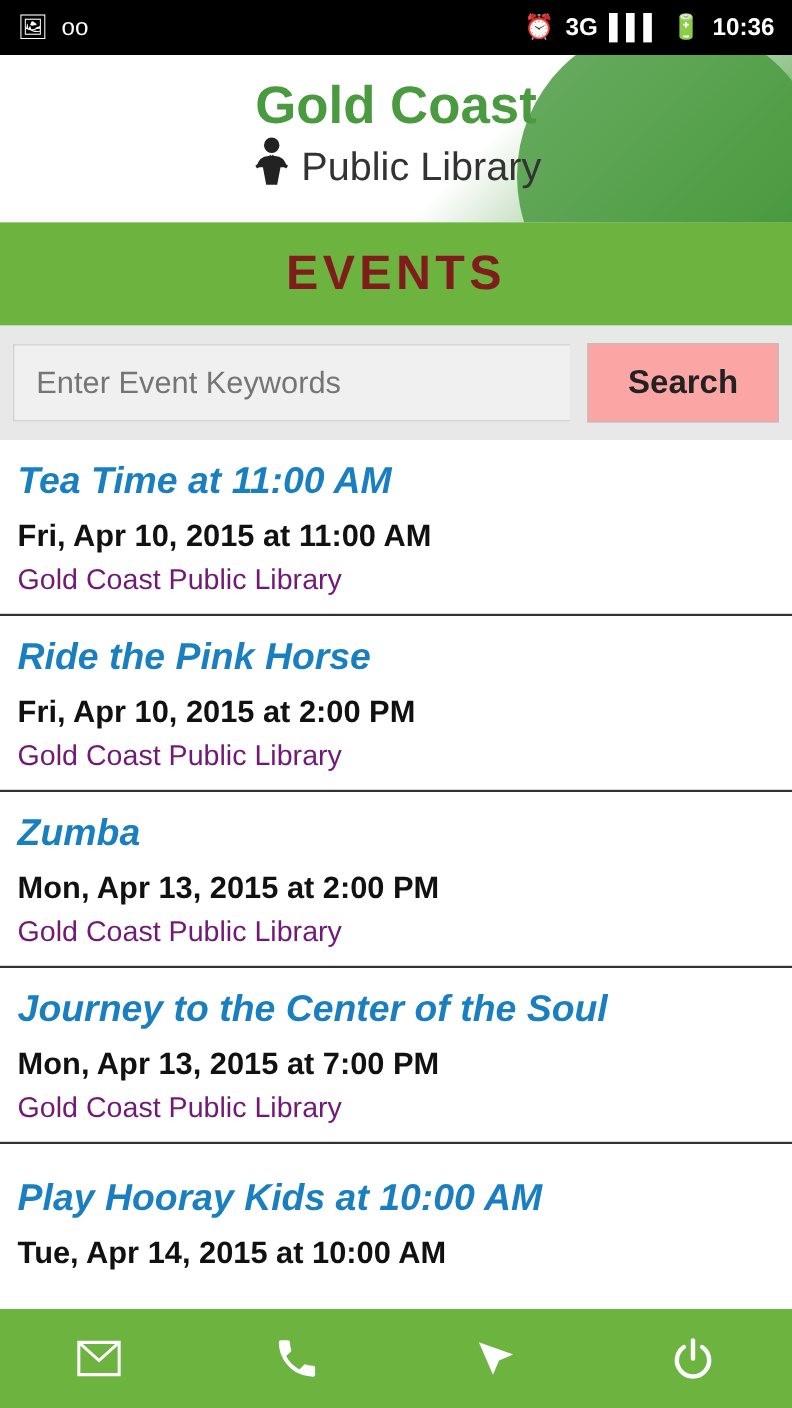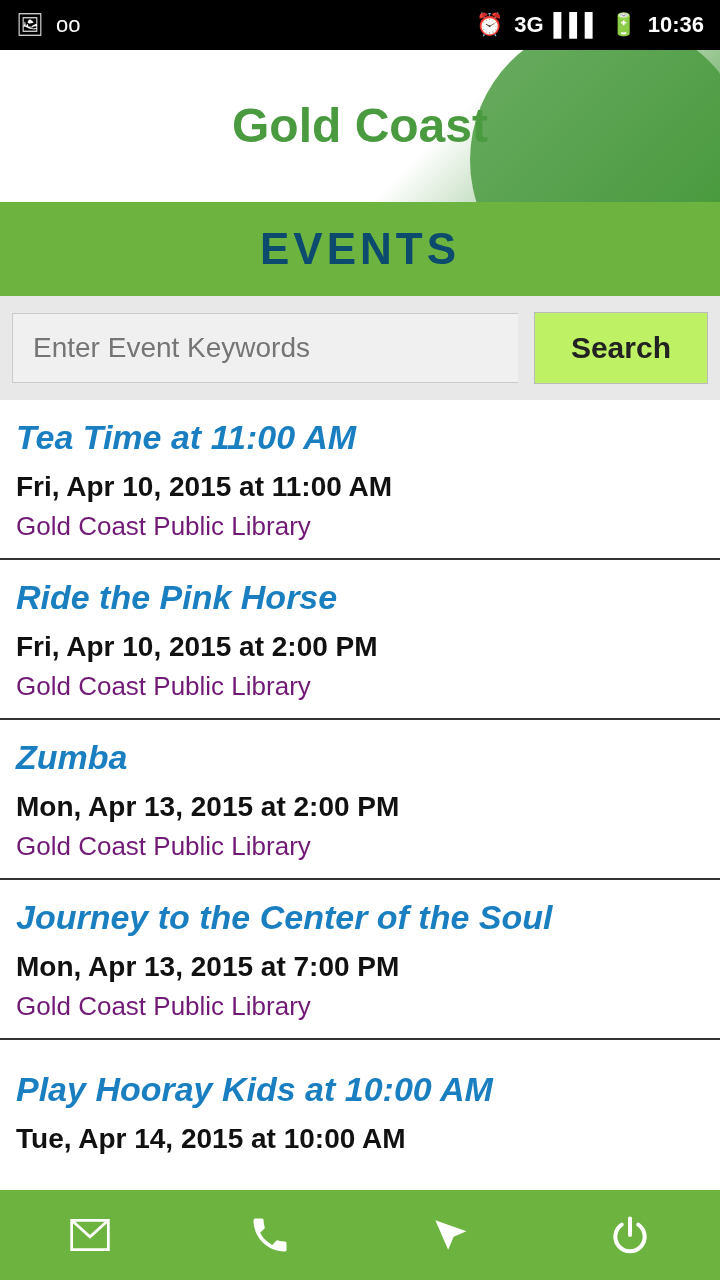--- a/index.html
+++ b/index.html
@@ -67,21 +67,21 @@
       gap: 8px;
     }
 
     
     .events-banner {
       background: #6db33f;
       text-align: center;
       padding: 22px 0;
     }
     .events-banner-text {
-      color: #0c4a6e;
+      color: #7f1d1d;
       font-size: 44px;
       font-weight: bold;
       letter-spacing: 4px;
     }
 
     
     .search-bar {
       background: #e8e8e8;
       display: flex;
       align-items: center;
@@ -92,21 +92,21 @@
       flex: 1;
       background: #f0f0f0;
       border: 1px solid #ccc;
       border-right: none;
       padding: 18px 20px;
       font-size: 28px;
       color: #999;
       outline: none;
     }
     .search-button {
-      background: #bef264;
+      background: #fca5a5;
       border: 1px solid #bbb;
       padding: 18px 36px;
       font-size: 30px;
       font-weight: bold;
       color: #222;
       cursor: pointer;
     }
 
     
     .events-list {
@@ -178,20 +178,31 @@
     <span>3G</span>
     <span>▌▌▌</span>
     <span>🔋</span>
     <span>10:36</span>
   </div>
 </div>
 
 <div class="header">
   <div class="header-logo">
     <div class="logo-title">Gold Coast</div>
+    <div class="logo-subtitle">
+      <span>
+        <svg width="38" height="48" viewBox="0 0 38 48" fill="none" xmlns="http://www.w3.org/2000/svg">
+          <circle cx="19" cy="8" r="7" fill="#222"></circle>
+          <path d="M5 28 Q8 16 19 18 Q30 16 33 28 L27 28 L24 44 L14 44 L11 28 Z" fill="#222"></path>
+          <line x1="19" y1="18" x2="5" y2="28" stroke="#222" stroke-width="3"></line>
+          <line x1="19" y1="18" x2="33" y2="28" stroke="#222" stroke-width="3"></line>
+        </svg>
+      </span>
+      <span>Public Library</span>
+    </div>
   </div>
 </div>
 
 <div class="events-banner">
   <span class="events-banner-text">EVENTS</span>
 </div>
 
 <div class="search-bar">
   <input class="search-input" type="text" placeholder="Enter Event Keywords" style="">
   <button class="search-button">Search</button>

